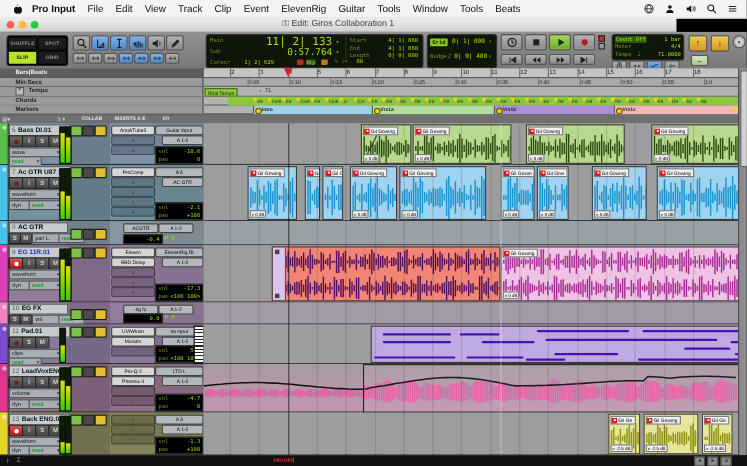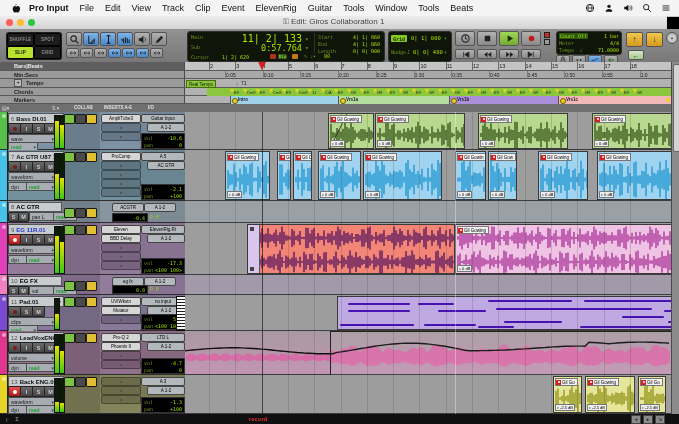--- a/index.html
+++ b/index.html
@@ -8,21 +8,21 @@
   .abs{position:absolute;}
   
   #menubar{position:absolute;left:0;top:0;width:679px;height:16px;background:#f4f4f4;
     border-bottom:1px solid #c8c8c8;display:flex;align-items:center;font-size:9px;color:#111;}
   #menubar .apple{margin:0 8px 0 10px;display:flex;}
   #menu-items{display:flex;gap:11px;}
   #menu-items span{cursor:default;}
   #menu-items span.bold{font-weight:bold;}
   #menu-status{margin-left:auto;display:flex;gap:9px;margin-right:8px;align-items:center;}
   
-  #titlebar{position:absolute;left:0;top:16px;width:667px;height:13px;
+  #titlebar{position:absolute;left:0;top:16px;width:615px;height:13px;
     background:linear-gradient(#ededed,#d2d2d2);border-bottom:1px solid #9a9a9a;}
   .tl{position:absolute;top:3px;width:7px;height:7px;border-radius:50%;}
   .tl.r{left:6px;background:#ff5f57;}.tl.y{left:17px;background:#febc2e;}.tl.g{left:28px;background:#28c840;}
   #titlebar .title{position:absolute;left:0;right:0;top:1px;text-align:center;font-size:8px;color:#444;}
   
   #toolbar{position:absolute;left:0;top:29px;width:679px;height:33px;
     background:linear-gradient(#929292,#787878);border-bottom:1px solid #3a3a3a;}
   .btn{box-sizing:border-box;background:linear-gradient(#b2b2b2,#8a8a8a);border:1px solid #555;
     border-radius:2px;display:flex;align-items:center;justify-content:center;}
   .btn.blue{background:linear-gradient(#7fb4e8,#4a86c8);}

